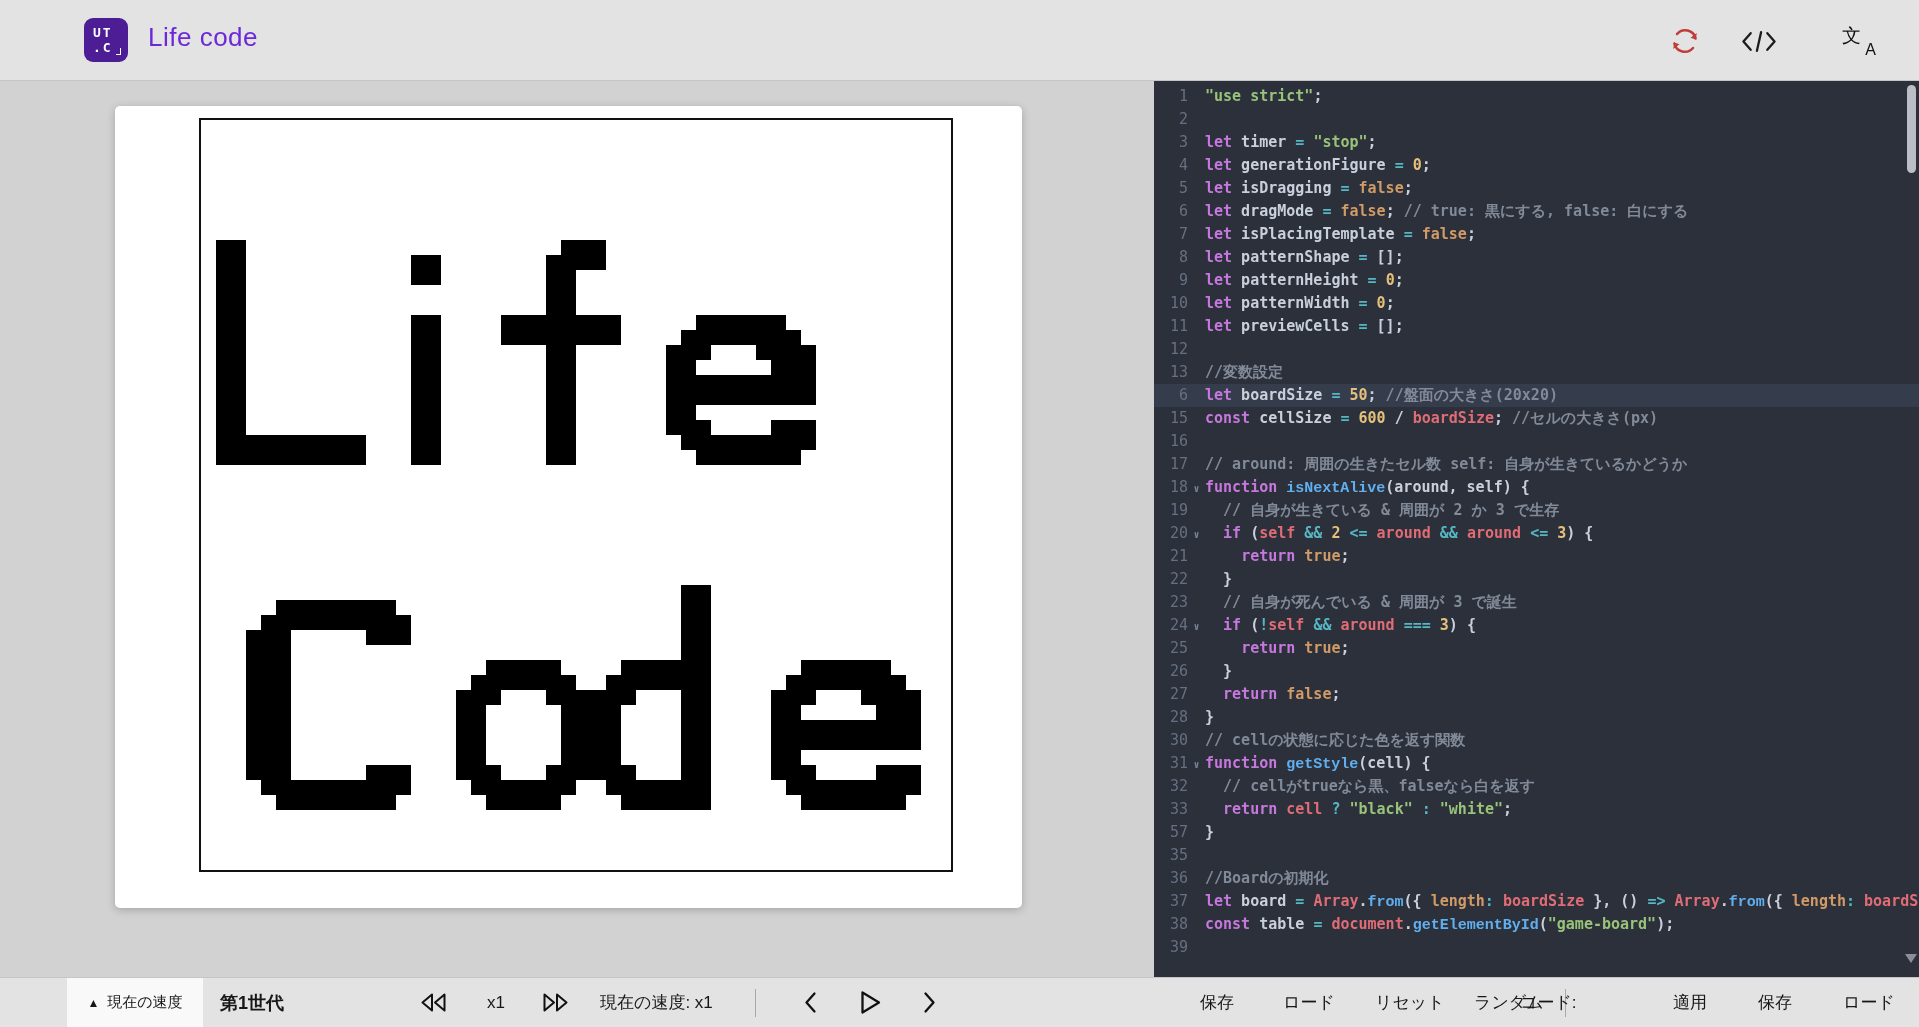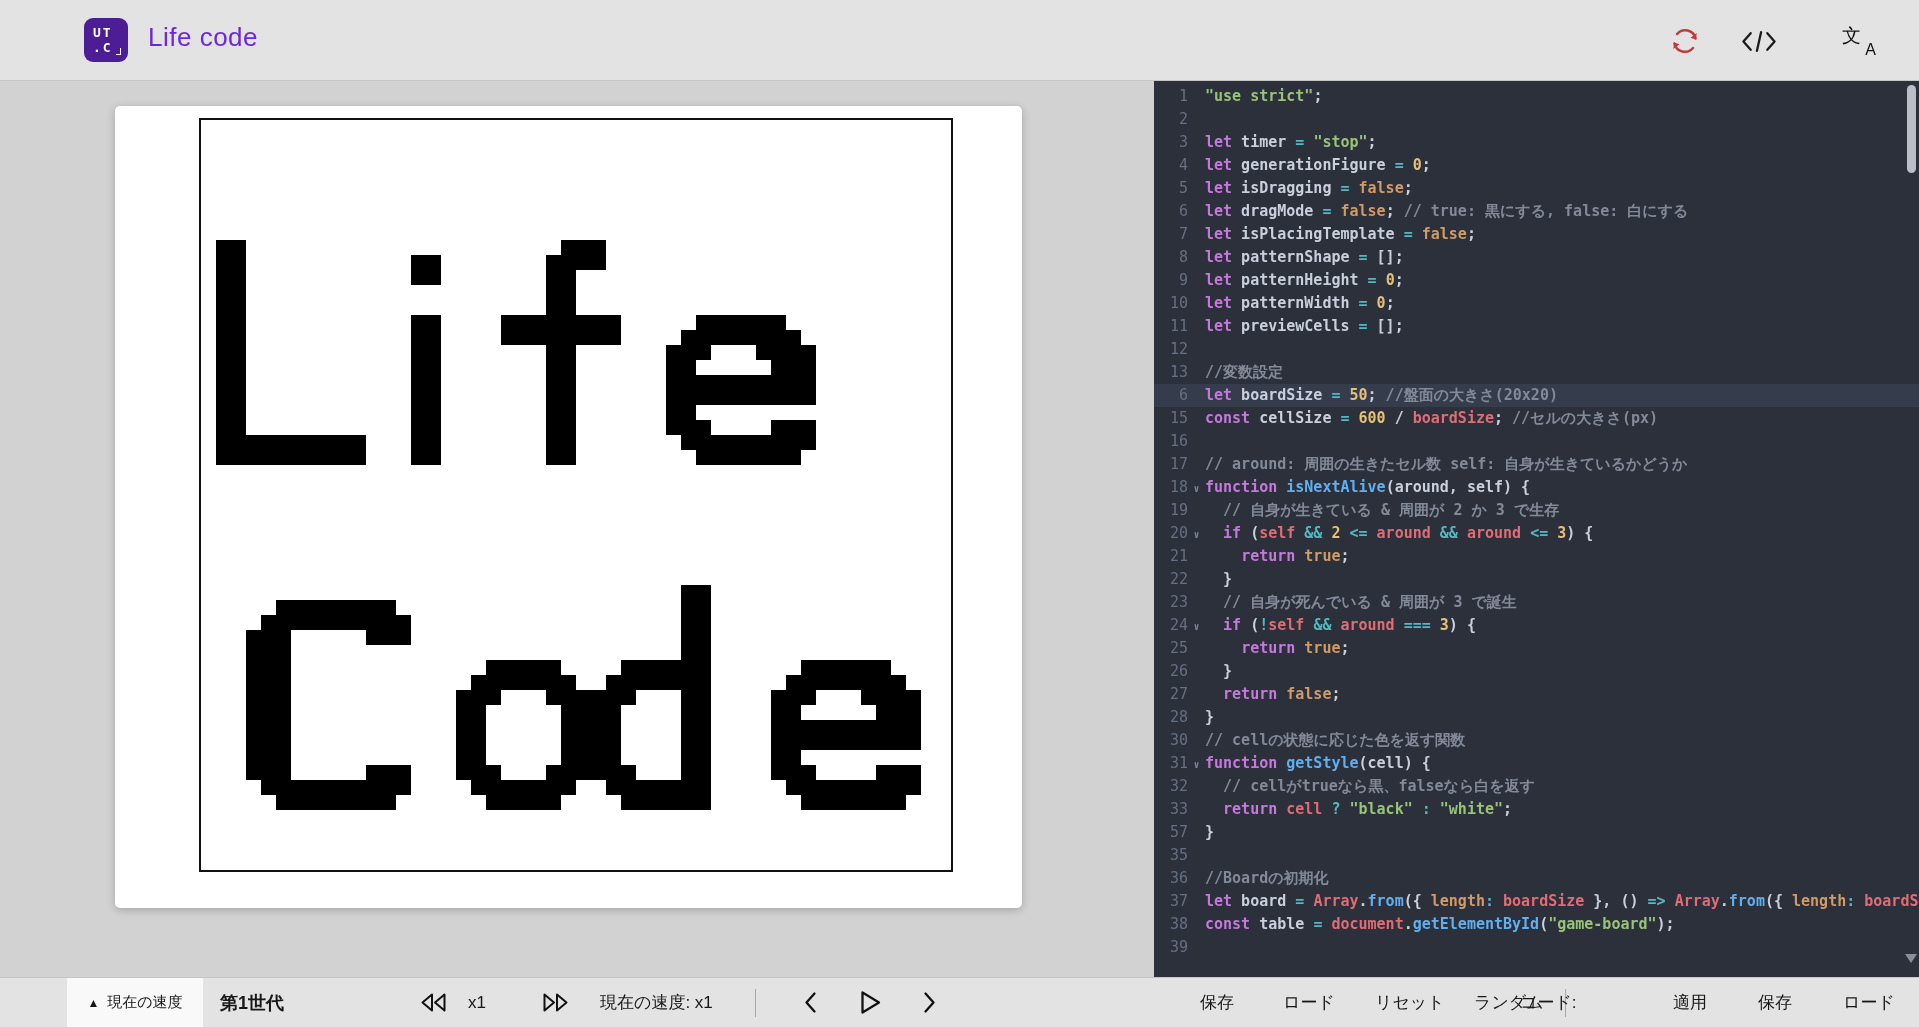--- a/index.html
+++ b/index.html
@@ -28,21 +28,21 @@
   .code-line { display:flex; height:23px; line-height:23px; white-space:pre; }
   .code-line.hl { background:var(--editor-line-highlight,#353d4c); }
   .gutter { width:34px; flex:0 0 34px; text-align:right; color:var(--gutter,#667081); font-weight:400; }
   .foldcol { width:17px; flex:0 0 17px; text-align:center; color:#7b8494; font-size:10px; line-height:26px; }
   .code-text { flex:1; overflow:hidden; color:var(--plain,#c9d0db); }
   .tok-kw  { color:var(--keyword,#c678dd); }
   .tok-str { color:var(--string,#98c379); }
   .tok-num { color:var(--number,#e5c07b); }
   .tok-bool{ color:var(--boolean,#d19a66); }
   .tok-red { color:var(--variable-ref,#e06c75); }
-  .tok-fn  { color:var(--function-name,#61afef); }
+  .tok-fn  { color:var(--function-name,#61afef);font-family:Liberation Mono, monospace; }
   .tok-op  { color:var(--operator,#56b6c2); }
   .tok-pun { color:var(--plain,#c9d0db); }
   .tok-pln { color:var(--plain,#c9d0db); }
   .tok-cmt { color:var(--comment,#828a98); }
   .tok-prop{ color:var(--boolean,#d19a66); }
   .scroll-thumb { position:absolute; right:3px; top:4px; width:9px; height:88px; background:#b9bec7; border-radius:5px; }
   .scroll-down { position:absolute; right:2px; bottom:14px; width:0; height:0; border-left:6px solid transparent; border-right:6px solid transparent; border-top:9px solid #8a8f99; cursor:pointer; }
 
   
   .toolbar { position:absolute; left:0; bottom:0; width:1919px; height:50px; background:#e3e3e3; border-top:1px solid #c6c6c6; font-size:17px; color:#171717; }
@@ -267,21 +267,21 @@
   <div class="tb-item tb-static gen-label">第1世代</div>
 
   <div class="tb-item icon-btn" style="left:420px;">
     <svg width="27" height="21" viewBox="0 0 27 21">
       <g fill="none" stroke="#111" stroke-width="2" stroke-linejoin="round">
         <polygon points="12,2.5 2.5,10.5 12,18.5"></polygon>
         <polygon points="24.5,2.5 15,10.5 24.5,18.5"></polygon>
       </g>
     </svg>
   </div>
-  <div class="tb-item tb-static" style="left:468px;">x1</div>
+  <div class="tb-item tb-static" style="left:487px;">x1</div>
   <div class="tb-item icon-btn" style="left:542px;">
     <svg width="27" height="21" viewBox="0 0 27 21">
       <g fill="none" stroke="#111" stroke-width="2" stroke-linejoin="round">
         <polygon points="2.5,2.5 12,10.5 2.5,18.5"></polygon>
         <polygon points="15,2.5 24.5,10.5 15,18.5"></polygon>
       </g>
     </svg>
   </div>
   <div class="tb-item tb-static" style="left:600px;">現在の速度: x1</div>
 

